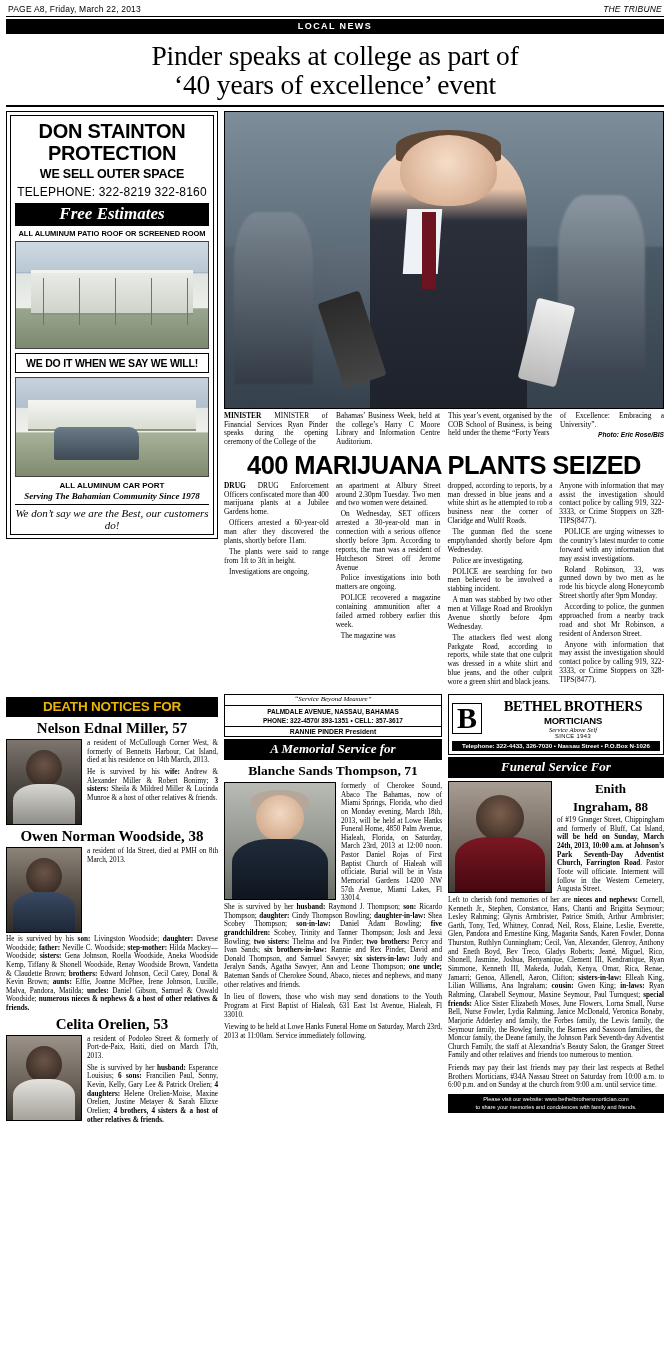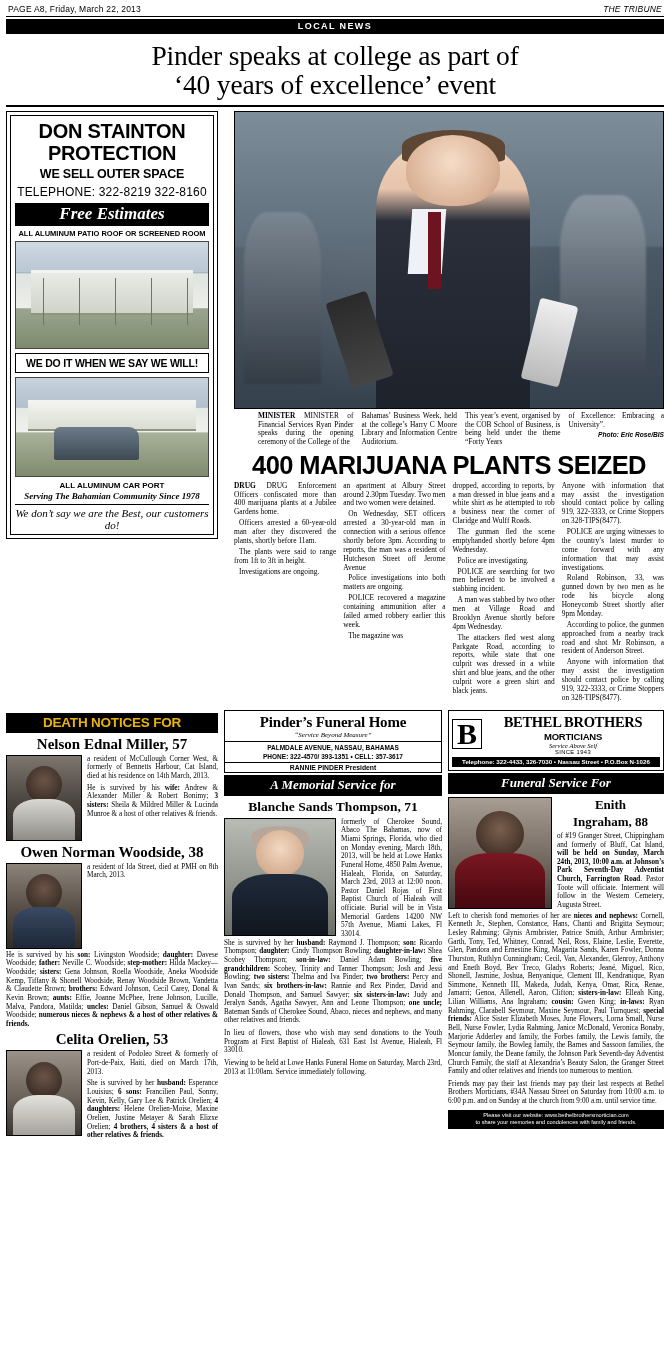--- a/index.html
+++ b/index.html
@@ -34,21 +34,21 @@
     font-family:"Liberation Serif", serif;
     font-size:27.5px; line-height:1.06;
     margin:7px 2px 6px 2px;
     letter-spacing:-0.2px;
   }
   .headline span { display:block; }
 
   .rule-double { border-top:2px solid #000; margin:0 0 4px 0; }
 
   
-  .top-area { display:flex; gap:16px; }
+  .top-area { display:flex; gap:6px; }
   .ad-col { width:212px; }
   .photo-col { flex:1; }
 
   
   .ad-box {
     border:1.5px solid #000; padding:3px;
     height:428px; position:relative; background:#fff;
   }
   .ad-inner { border:1px solid #000; height:100%; padding:3px 4px; display:flex; flex-direction:column; }
   .ad-title {
@@ -169,21 +169,20 @@
   }
   .mp-blur2{
     position:absolute; left:2%; top:34%; width:18%; height:58%;
     background:linear-gradient(180deg,#7d8893,#333b45); border-radius:30% 30% 0 0;
     filter:blur(1px); opacity:.9;
   }
   .caption {
     display:flex; gap:8px; margin-top:3px;
     font-family:"Liberation Serif", serif; font-size:7.4px; line-height:1.18;
     text-align:justify;
-    margin-left:24px;
   }
   .caption > div { flex:1; }
   .caption b { font-weight:bold; }
   .photocredit {
     text-align:right; font-family:"Liberation Sans", sans-serif;
     font-size:6.6px; font-weight:bold; margin-top:2px; font-style:italic;
   }
 
   
   .story-head {
@@ -493,21 +492,20 @@
           <div>
             <p><span class="bindhtml">a resident of Podoleo Street &amp; formerly of Port-de-Paix, Haiti, died on March 17th, 2013.</span></p>
             <p><span class="bindhtml">She is survived by her <b class="n">husband:</b> Esperance Louisius; <b class="n">6 sons:</b> Francilien Paul, Sonny, Kevin, Kelly, Gary Lee &amp; Patrick Orelien; <b class="n">4 daughters:</b> Helene Orelien-Moise, Maxine Orelien, Justine Metayer &amp; Sarah Elizxe Orelien; <b class="n">4 brothers, 4 sisters &amp; a host of other relatives &amp; friends.</b></span></p>
           </div>
         </div>
       </div>
     </div>
 
     <div class="col-b">
       <div class="pfh-box">
-        <div class="pfh-name">Pinder’s Funeral Home</div>
         <div class="pfh-tag">“Service Beyond Measure”</div>
         <div class="pfh-line">PALMDALE AVENUE, NASSAU, BAHAMAS</div>
         <div class="pfh-line">PHONE: 322-4570/ 393-1351 • CELL: 357-3617</div>
         <div class="pfh-pres">RANNIE PINDER President</div>
       </div>
       <div class="mem-bar">A Memorial Service for</div>
       <div class="mem-name">Blanche Sands Thompson, 71</div>
       <div class="mem-row">
         <div class="mem-photo">
             <div class="hair"></div>

